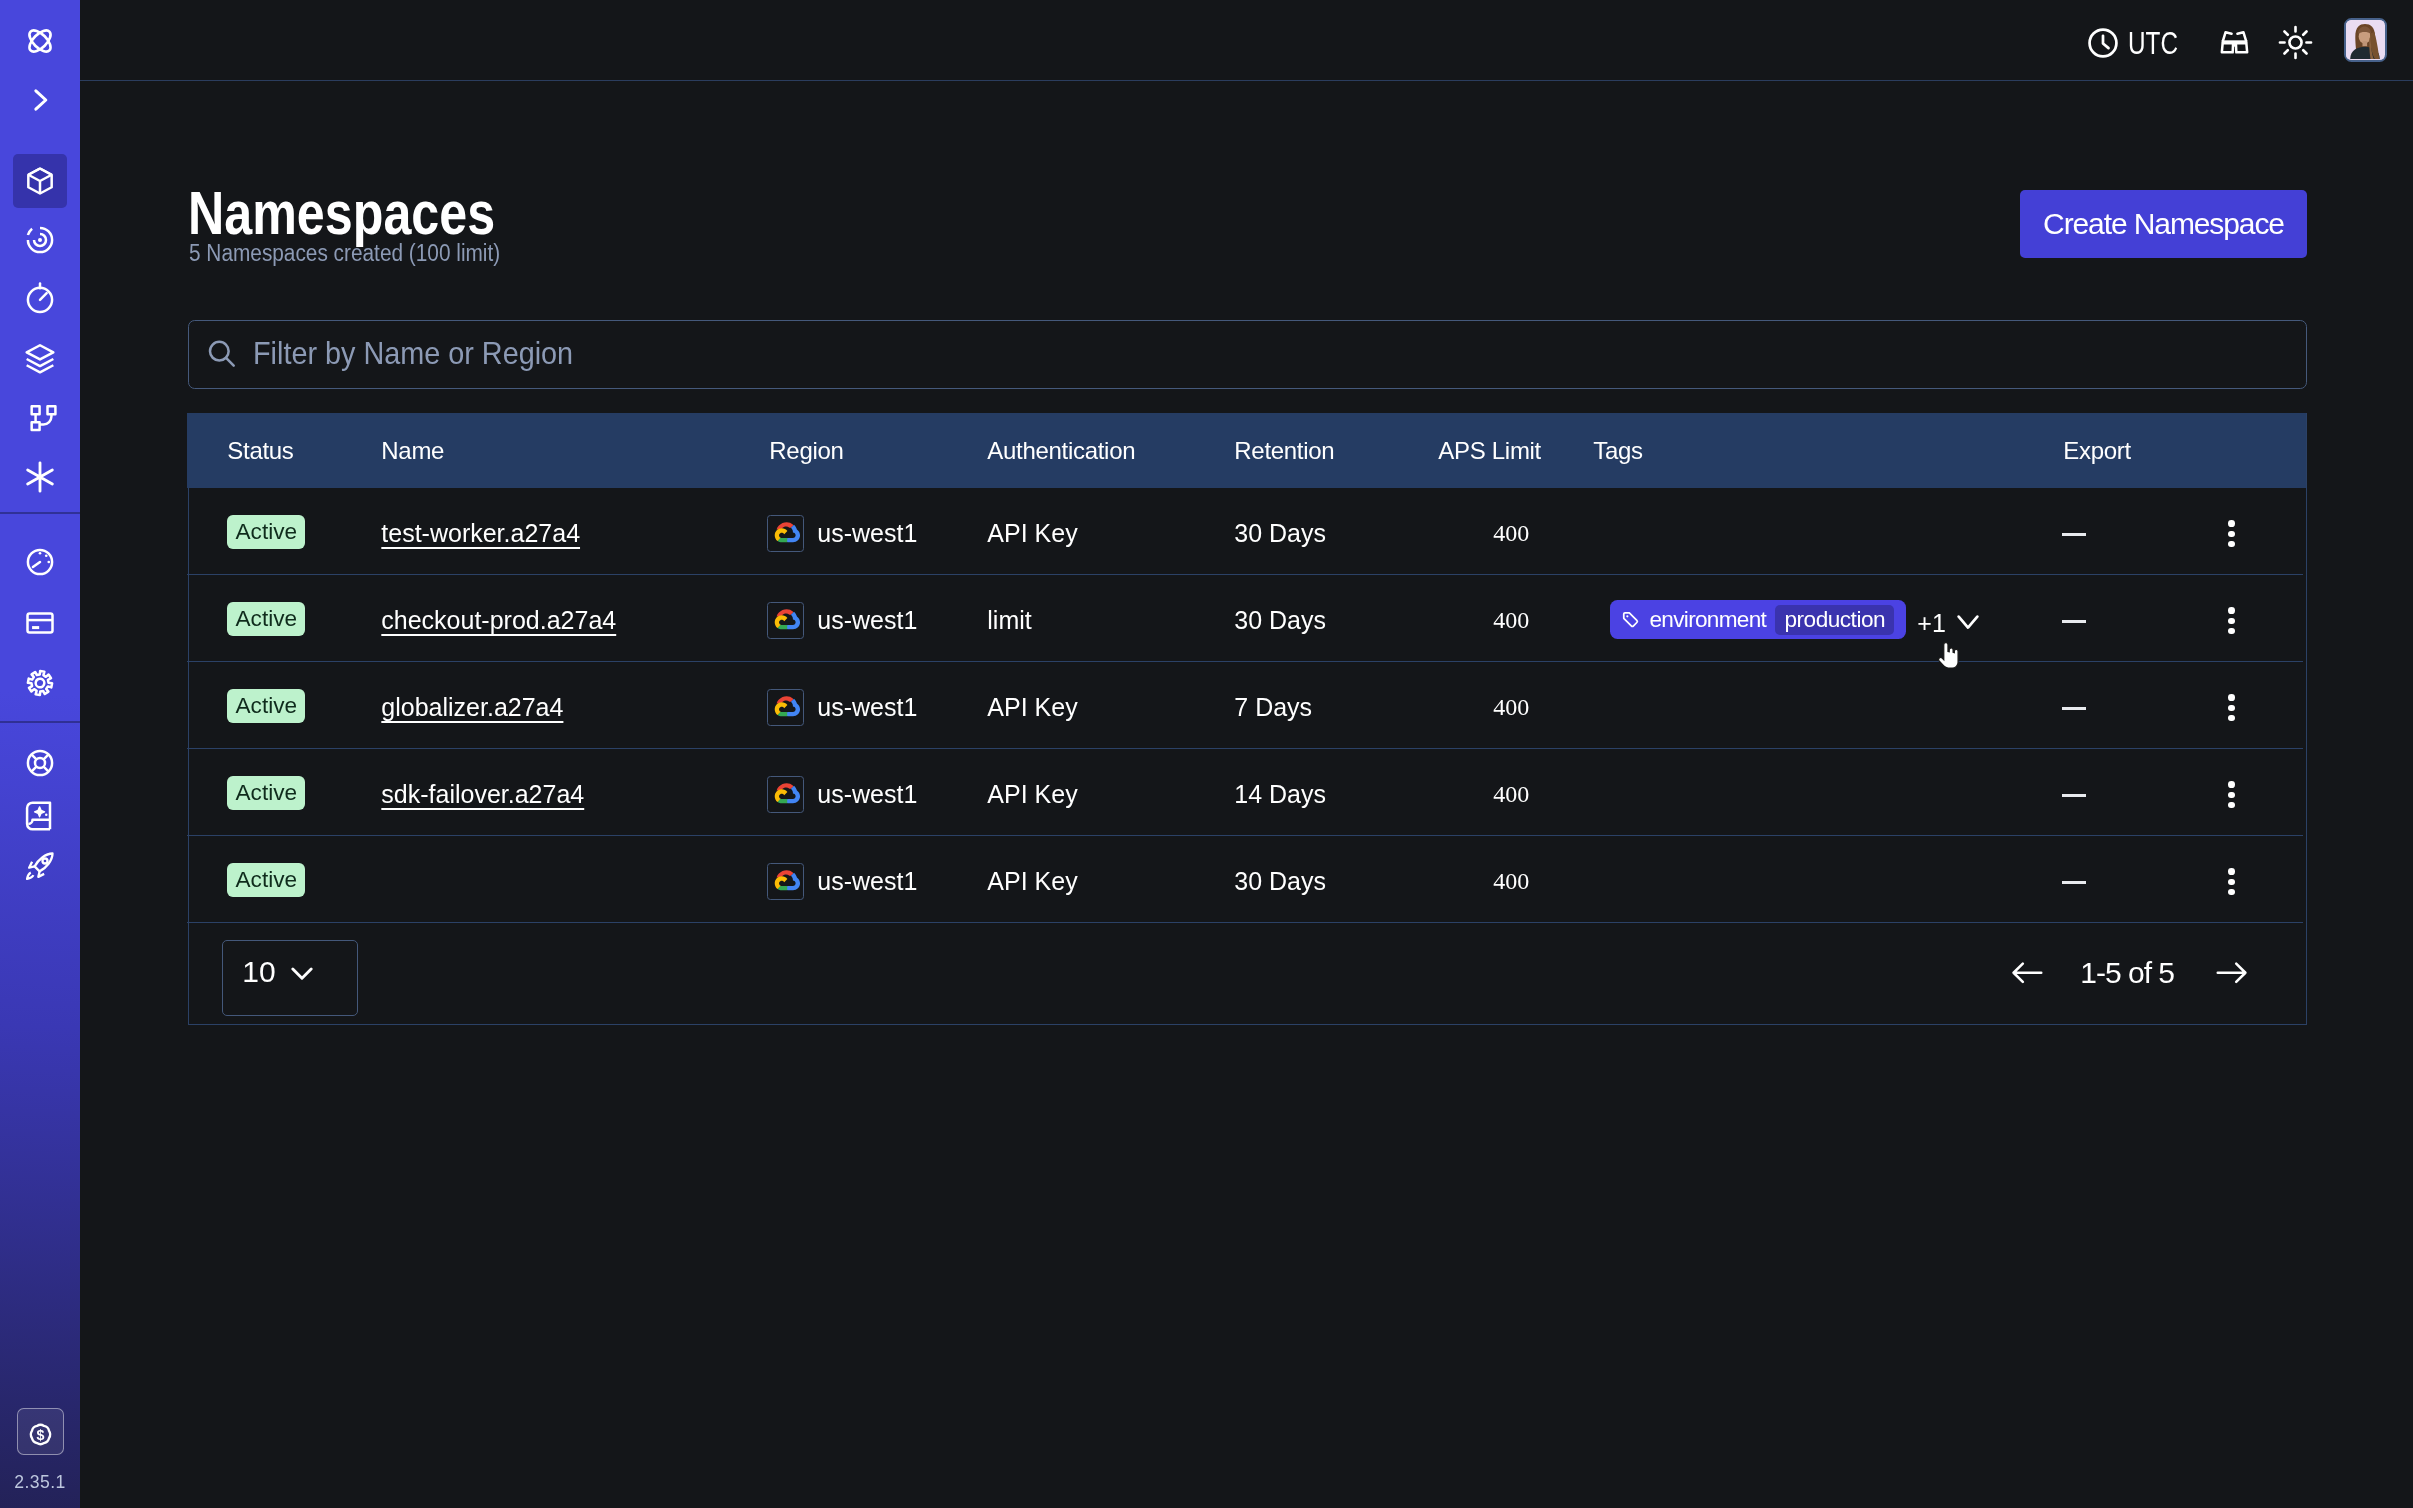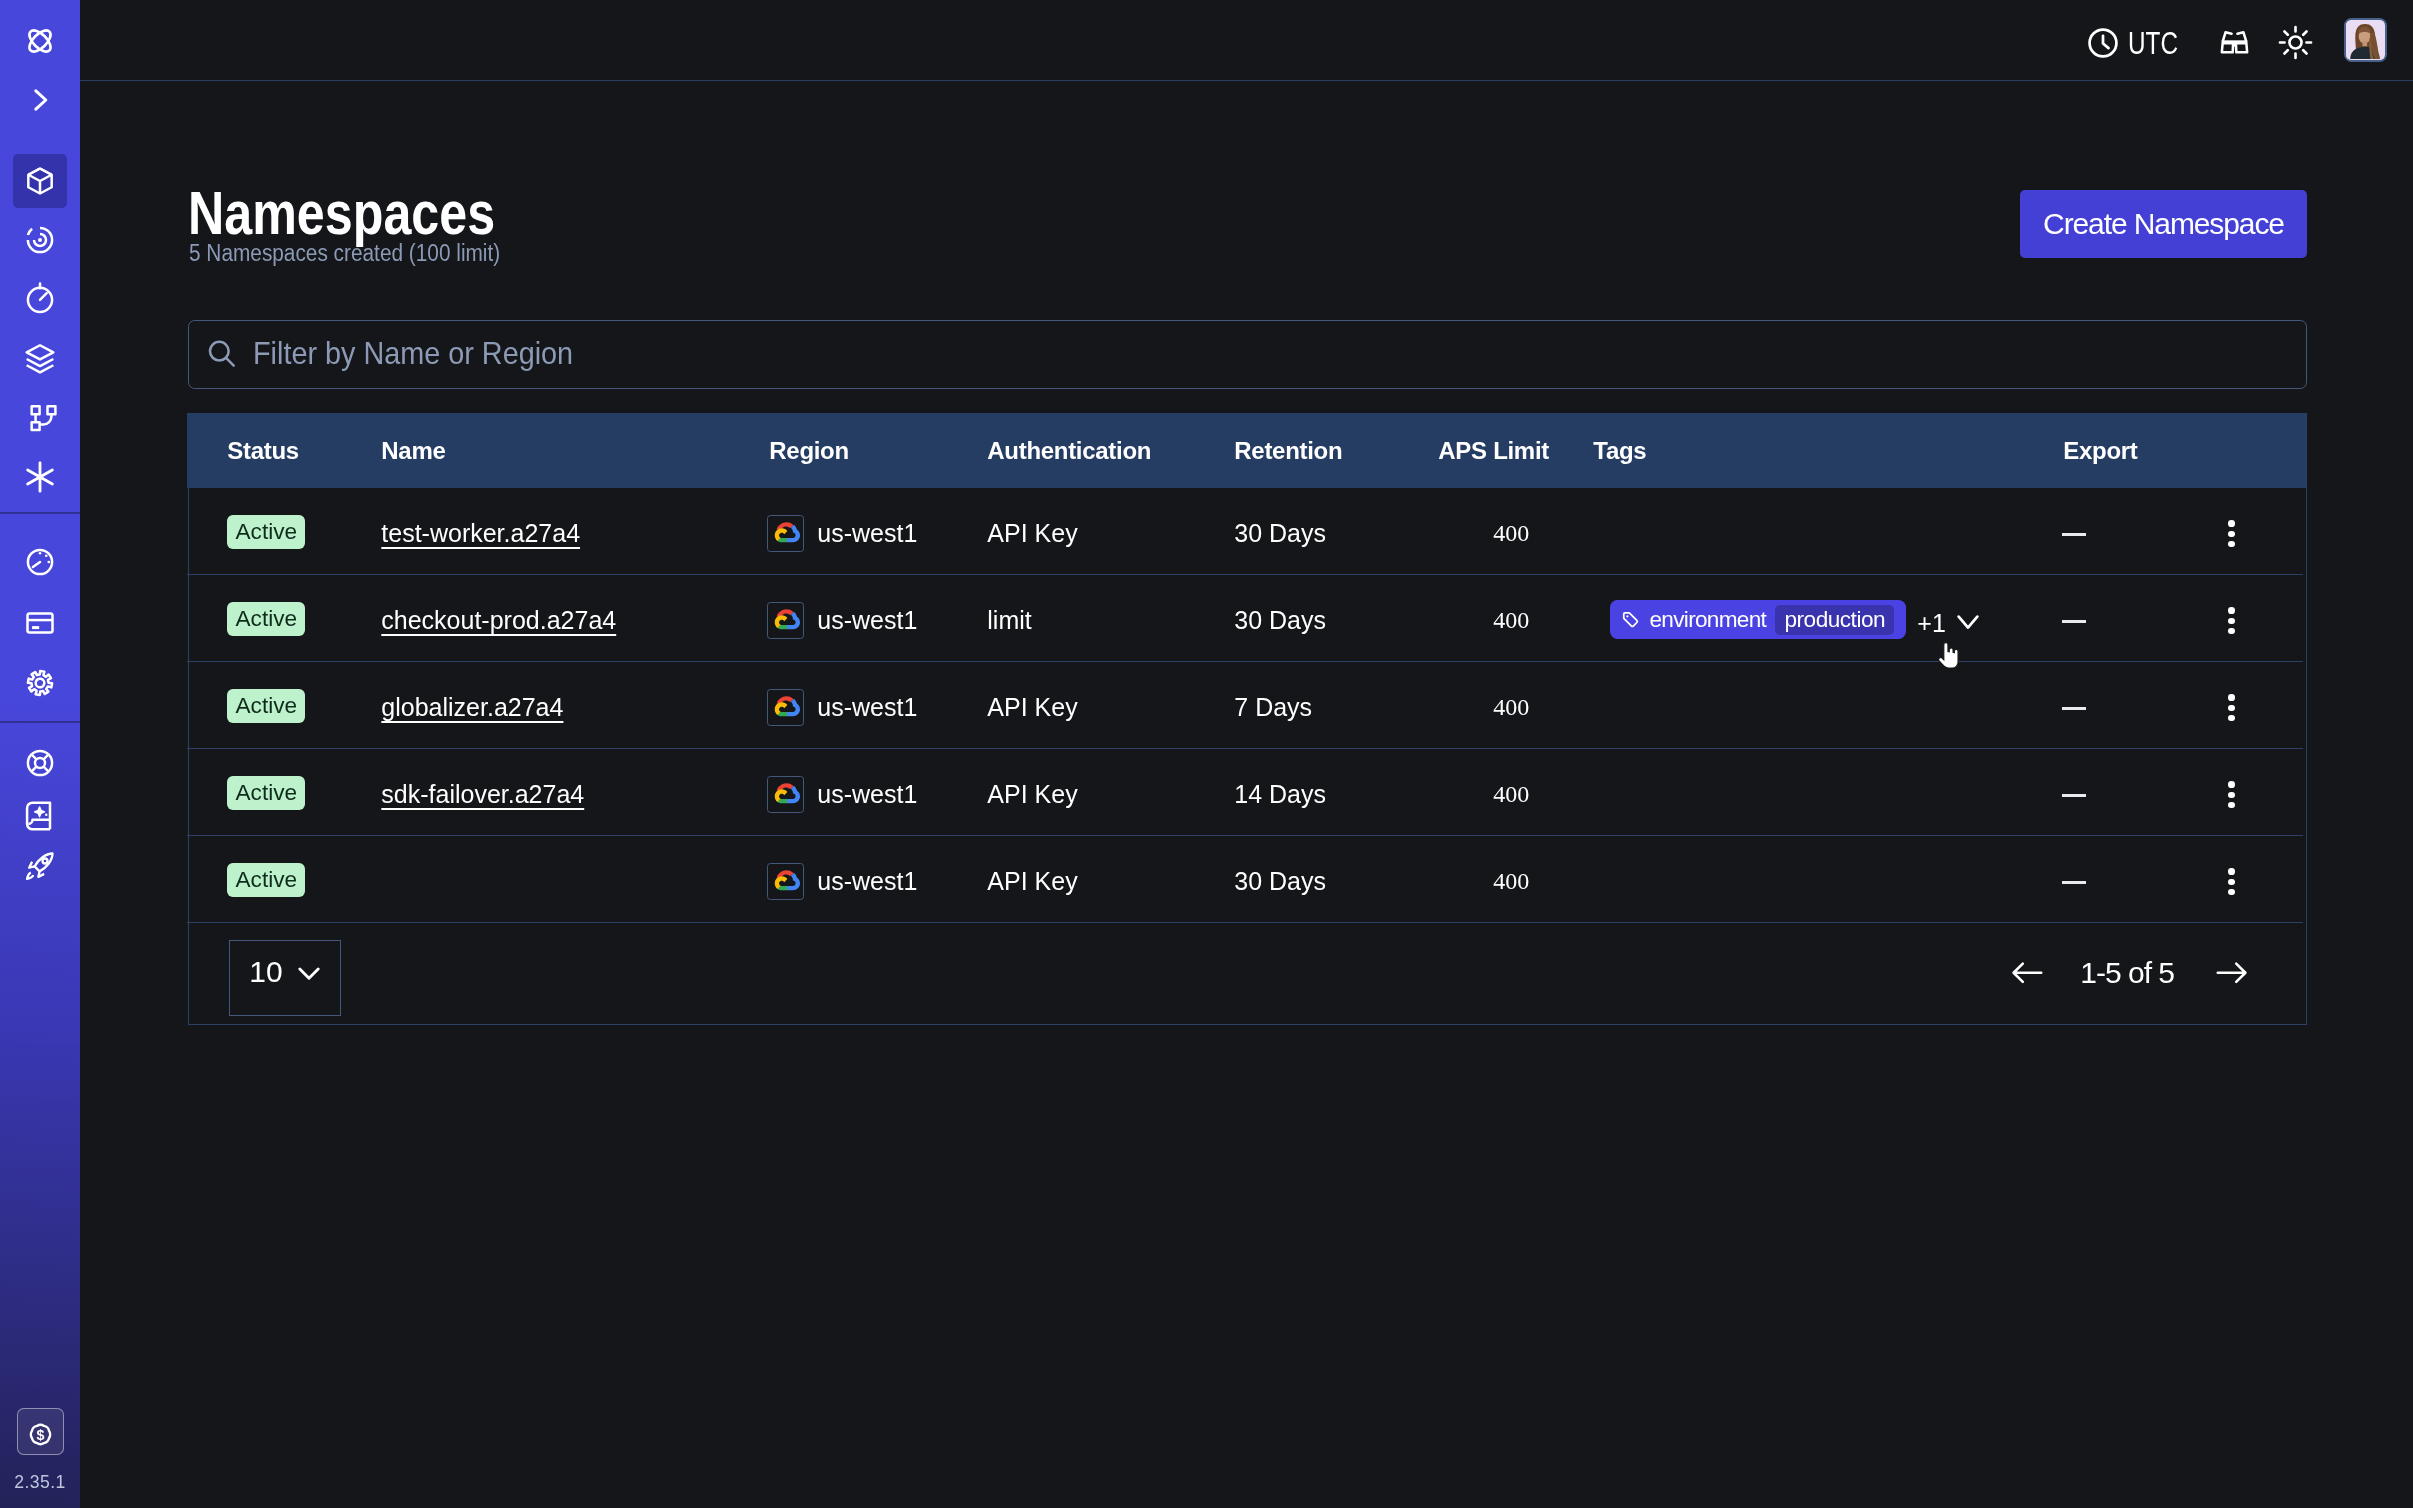--- a/index.html
+++ b/index.html
@@ -23,38 +23,38 @@
 #h1{position:absolute;left:188px;top:182px;font-size:62px;font-weight:bold;line-height:1;letter-spacing:0;transform:scaleX(.81);transform-origin:left;white-space:nowrap}
 #sub{position:absolute;left:189px;top:242px;font-size:23px;line-height:1;color:#8c9ab5;transform:scaleX(.905);transform-origin:left;white-space:nowrap}
 #createbtn{position:absolute;left:2020px;top:190px;width:287px;height:68px;background:#4440d6;border-radius:5px;display:flex;align-items:center;justify-content:center;font-size:30px;letter-spacing:-1.1px;color:#fff}
 
 #search{position:absolute;left:188px;top:320px;width:2119px;height:69px;border:1.7px solid #45597b;border-radius:6.7px}
 #search svg{position:absolute;left:10px;top:9.2px}
 #ph{position:absolute;left:64px;top:0;height:65px;display:flex;align-items:center;font-size:32px;color:#8c9ab5;transform-origin:left;transform:scaleX(.90);white-space:nowrap}
 
 #table{position:absolute;left:188px;top:413px;width:2119px;height:612px;border:1.7px solid #2b4166;border-top:none}
 #thead{position:absolute;left:-1.7px;top:0;width:2119px;height:75px;background:#253c63}
-#thead span{position:absolute;top:0;height:75px;display:flex;align-items:center;font-size:24px;font-weight:bold;letter-spacing:-0.3px;color:#fff}
+#thead span{position:absolute;top:0;height:75px;display:flex;align-items:center;font-size:24px;font-weight:normal;letter-spacing:-0.3px;color:#fff}
 .row{position:absolute;left:0;width:2116px;height:87px;border-bottom:1.7px solid #2b4166}
 .cell{position:absolute;top:3.4px;height:85px;display:flex;align-items:center;font-size:25px;color:#fff;white-space:nowrap}
 .badge{position:absolute;left:40px;top:27px;width:78px;height:34px;border-radius:5.9px;background:#bdf2cc;color:#0f2b1c;display:flex;align-items:center;justify-content:center;font-size:22.6px}
 .name{text-decoration:underline;text-decoration-thickness:1.7px;text-underline-offset:5px}
 .gcp{position:absolute;left:580px;top:27px;width:37px;height:37px;border:1.7px solid #44587a;border-radius:3.4px;display:flex;align-items:center;justify-content:center}
 .aps{position:absolute;left:1207px;width:135px;top:3.4px;height:85px;display:flex;align-items:center;justify-content:flex-end;font-family:Liberation Serif, serif;font-size:24px}
 .dash{position:absolute;left:1875px;top:45px;width:23.5px;height:2.5px;background:#e8eaee}
 .kebab{position:absolute;left:2041px;top:3.4px;height:85px;display:flex;flex-direction:column;justify-content:center;gap:3.4px}
 .kebab i{width:6.7px;height:6.7px;border-radius:50%;background:#fff}
 
 .tagpill{position:absolute;left:1423px;top:25px;height:39px;background:#4b42e3;border-radius:7.5px;display:flex;align-items:center;padding:0 11.7px 0 11px;gap:9.2px}
 .tagpill .k{font-size:22.6px;letter-spacing:-0.7px;color:#fff}
 .tagpill .v{height:30px;background:#3a33ae;border-radius:5px;display:flex;align-items:center;padding:0 9.2px;font-size:22.6px;letter-spacing:-0.5px;color:#fff}
 .plus1{position:absolute;left:1726px;top:5.9px;height:85px;display:flex;align-items:center;font-size:25px}
 
 #pgn{position:absolute;left:-1.7px;top:509px;width:2119px;height:101px}
-#selbox{position:absolute;left:42px;top:17.6px;width:112px;height:76px;border:1.7px solid #44587a;border-radius:0}
+#selbox{position:absolute;left:35px;top:17.6px;width:136px;height:76px;border:1.7px solid #44587a;border-radius:5px}
 #selbox b{position:absolute;left:19px;top:-5px;height:73px;display:flex;align-items:center;font-weight:normal;font-size:30px}
 #pagetxt{position:absolute;left:1893px;top:0;height:101px;display:flex;align-items:center;font-size:30px;letter-spacing:-1px}
 </style>
 </head>
 <body>
 <div id="root">
 
 <div id="sidebar">
   <div class="navbg"></div>
   <div class="sdiv" style="top:512px"></div>

